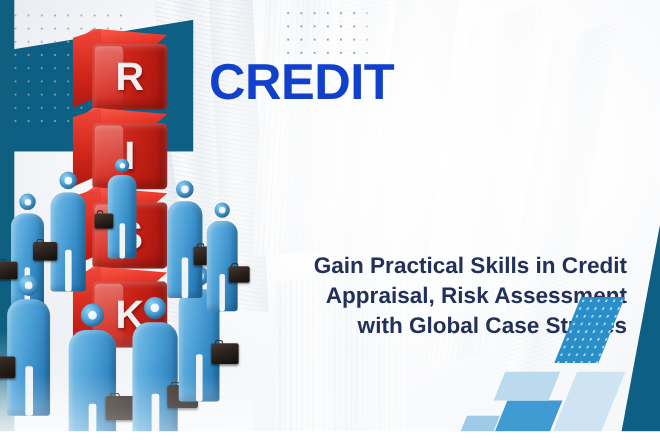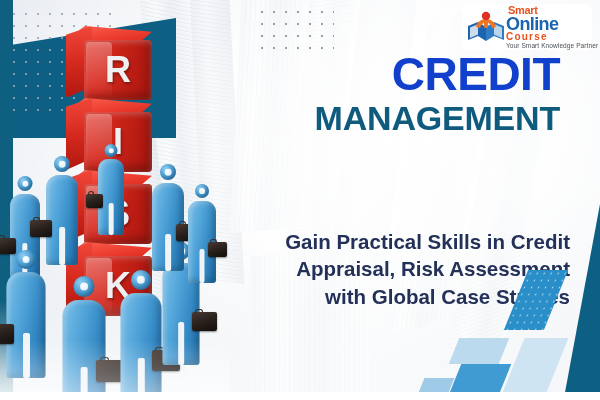--- a/index.html
+++ b/index.html
@@ -158,21 +158,21 @@
     display:flex;align-items:center;padding:2px 4px;box-sizing:border-box;
   }
   .logo-mark{width:40px;height:34px;position:relative;flex:0 0 40px;}
   .logo-text{flex:1;display:flex;flex-direction:column;align-items:flex-start;line-height:1;}
   .lt-smart{font-size:11px;font-weight:700;color:#e8521f;letter-spacing:-.3px;margin-left:2px;}
   .lt-online{font-size:18px;font-weight:700;color:#1b64b0;letter-spacing:-.6px;margin-top:-1px;}
   .lt-course{font-size:10px;font-weight:700;color:#e8521f;letter-spacing:1.2px;margin-top:-1px;}
   .lt-tag{font-size:6.5px;color:#4a4f57;letter-spacing:.1px;margin-top:1px;white-space:nowrap;}
 
   
-  .headline{position:absolute;right:40px;top:52px;width:380px;text-align:right;}
+  .headline{position:absolute;right:30px;top:52px;width:380px;}
   .h-credit,.h-risk{
     color:#1140cc;font-weight:700;font-size:46px;line-height:.98;
     letter-spacing:-.5px;font-family:"Liberation Sans",sans-serif;
   }
   .h-risk{margin-top:2px;}
   .h-manage{
     color:#0e5b7e;font-weight:700;font-size:34px;line-height:1;
     letter-spacing:-.2px;margin-top:4px;font-family:"Liberation Sans",sans-serif;
   }
   .subtitle{
@@ -310,43 +310,23 @@
       <div class="head"></div>
       <div class="body" style="top:15px;">
         <div class="legsplit"></div>
       </div>
       <div class="case" style="left:-10px;top:50px;"></div>
     </div>
 
     <div class="refl"></div>
   </div>
 
-  <div class="logo">
-    <div class="logo-mark">
-      <svg viewBox="0 0 40 34" width="40" height="34" aria-hidden="true">
-        <path d="M2 16 L12 12 L20 17 L20 31 L12 26 L2 30 Z" fill="#1b64b0"></path>
-        <path d="M38 16 L28 12 L20 17 L20 31 L28 26 L38 30 Z" fill="#2f7cc4"></path>
-        <path d="M4 17.5 L12 14.2 L12 24.5 L4 28 Z" fill="#ffffff" opacity=".78"></path>
-        <path d="M36 17.5 L28 14.2 L28 24.5 L36 28 Z" fill="#ffffff" opacity=".68"></path>
-        <path d="M20 9 C15 9 11 12 10 17 L14 18 C15 14.5 17 12.5 20 12.5 C23 12.5 25 14.5 26 18 L30 17 C29 12 25 9 20 9 Z" fill="#ef7623"></path>
-        <circle cx="20" cy="6" r="4.2" fill="#e03024"></circle>
-        <path d="M17.6 10.5 L22.4 10.5 L21.6 18 L18.4 18 Z" fill="#ef7623"></path>
-      </svg>
-    </div>
-    <div class="logo-text">
-      <span class="lt-smart">Smart</span>
-      <span class="lt-online">Online</span>
-      <span class="lt-course">Course</span>
-      <span class="lt-tag">Your Smart Knowledge Partner</span>
-    </div>
-  </div>
 
   <div class="headline">
     <div class="h-credit">CREDIT</div>
-    <div class="h-manage">MANAGEMENT</div>
   </div>
 
   <div class="subtitle">Gain Practical Skills in Credit Appraisal, Risk Assessment with Global Case Studies</div>
 
   <div class="teal-right-wedge"></div>
   <div class="para para-a">
       <div class="dotfill"></div>
     </div>
   <div class="para para-b"></div>
   <div class="para para-c"></div>

